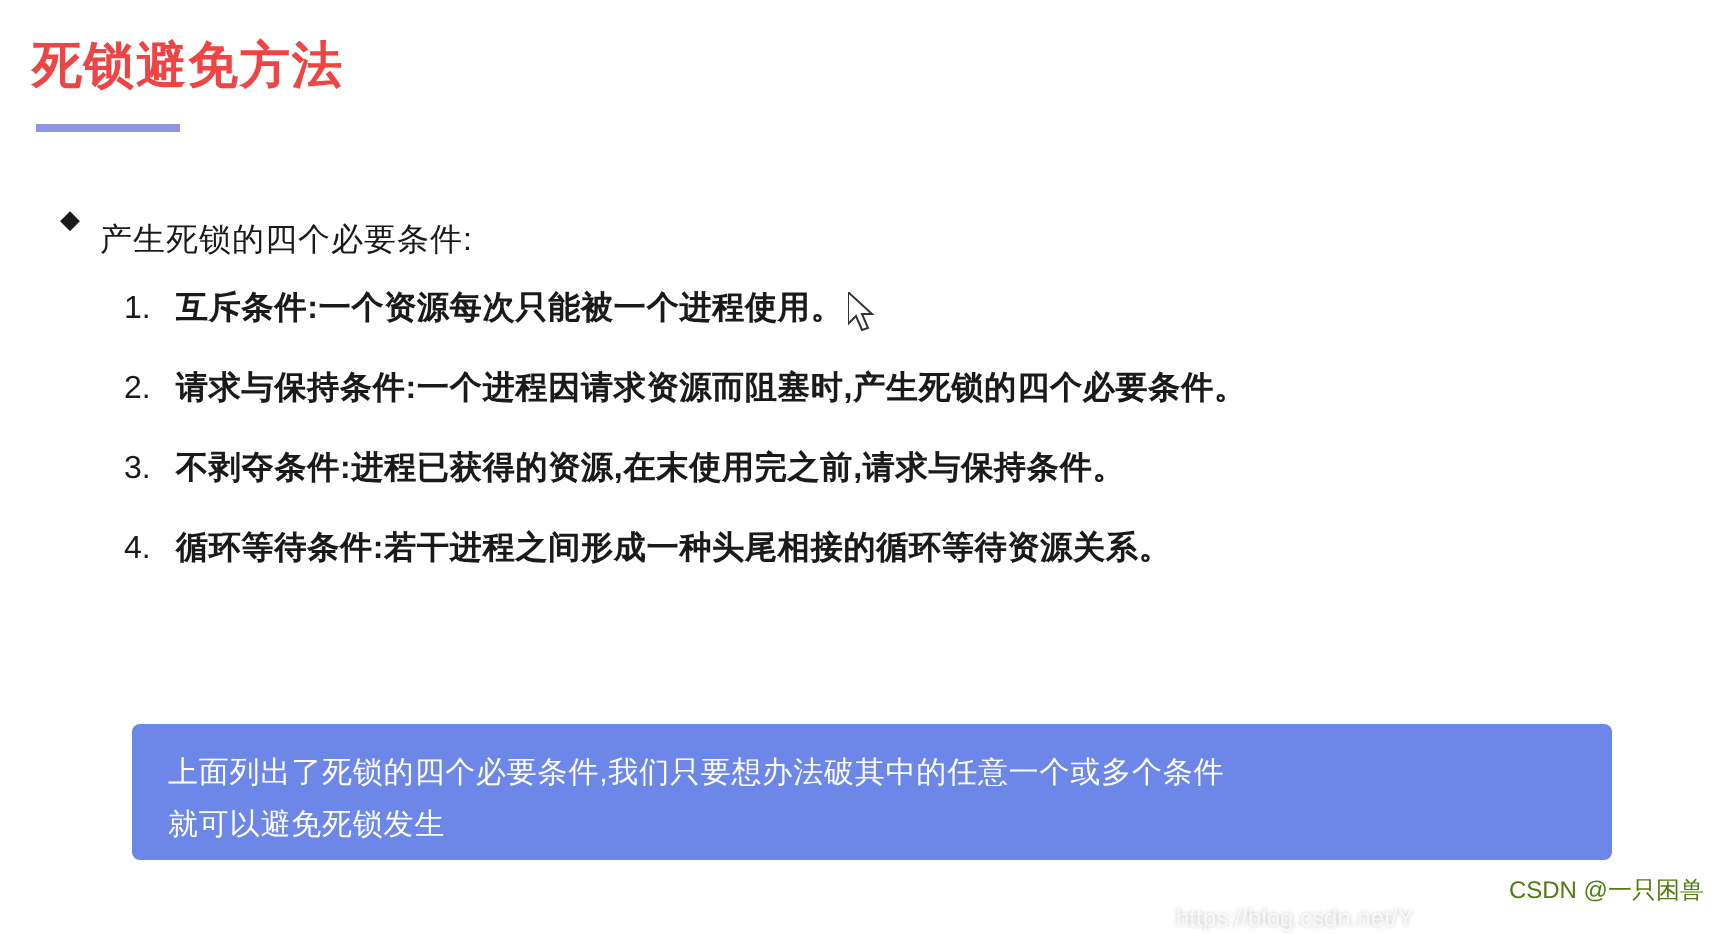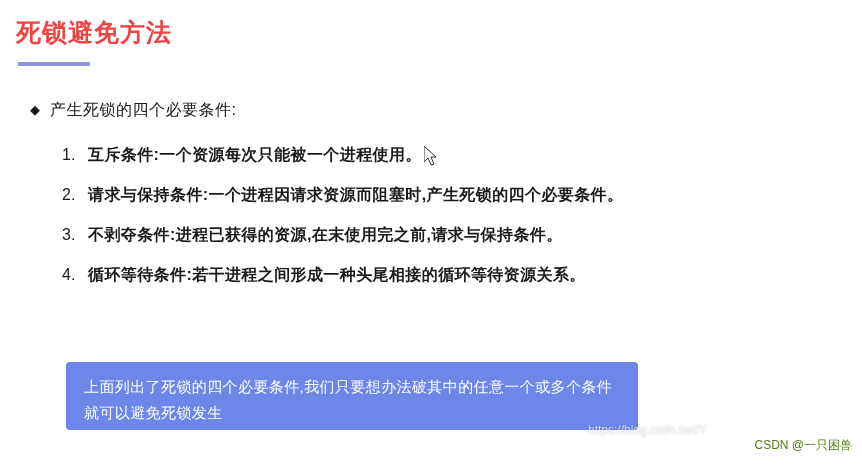--- a/index.html
+++ b/index.html
@@ -49,20 +49,21 @@
   }
   .bullet-l1 .marker {
     font-size: 13px;
     color: #1a1a1a;
     margin-right: 10px;
     line-height: 20px;
   }
   .bullet-l1 .text {
     line-height: 20px;
     letter-spacing: 0.5px;
+    margin-top: 11px;
   }
   .ol-list {
     position: absolute;
     left: 62px;
     top: 144px;
     width: 780px;
   }
   .ol-item {
     display: flex;
     align-items: flex-start;
@@ -78,21 +79,21 @@
   }
   .ol-item .body {
     line-height: 22px;
     letter-spacing: 0.4px;
     font-weight: bold;
   }
   .callout {
     position: absolute;
     left: 66px;
     top: 362px;
-    width: 572px;
+    width: 740px;
     height: 68px;
     background: #6c87e8;
     border-radius: 4px;
     box-sizing: border-box;
     padding: 12px 18px 12px 18px;
     color: #ffffff;
     font-size: 15px;
     line-height: 26px;
     letter-spacing: 0.4px;
   }
@@ -100,21 +101,21 @@
     position: absolute;
     left: 424px;
     top: 146px;
     width: 0;
     height: 0;
   }
   .cursor svg { display: block; }
   .wm-blog {
     position: absolute;
     left: 588px;
-    top: 423px;
+    top: 452px;
     font-size: 12px;
     color: rgba(255,255,255,0.72);
     text-shadow: 0 0 2px rgba(0,0,0,0.25);
     white-space: nowrap;
   }
   .wm-csdn {
     position: absolute;
     right: 10px;
     top: 437px;
     font-size: 12px;

